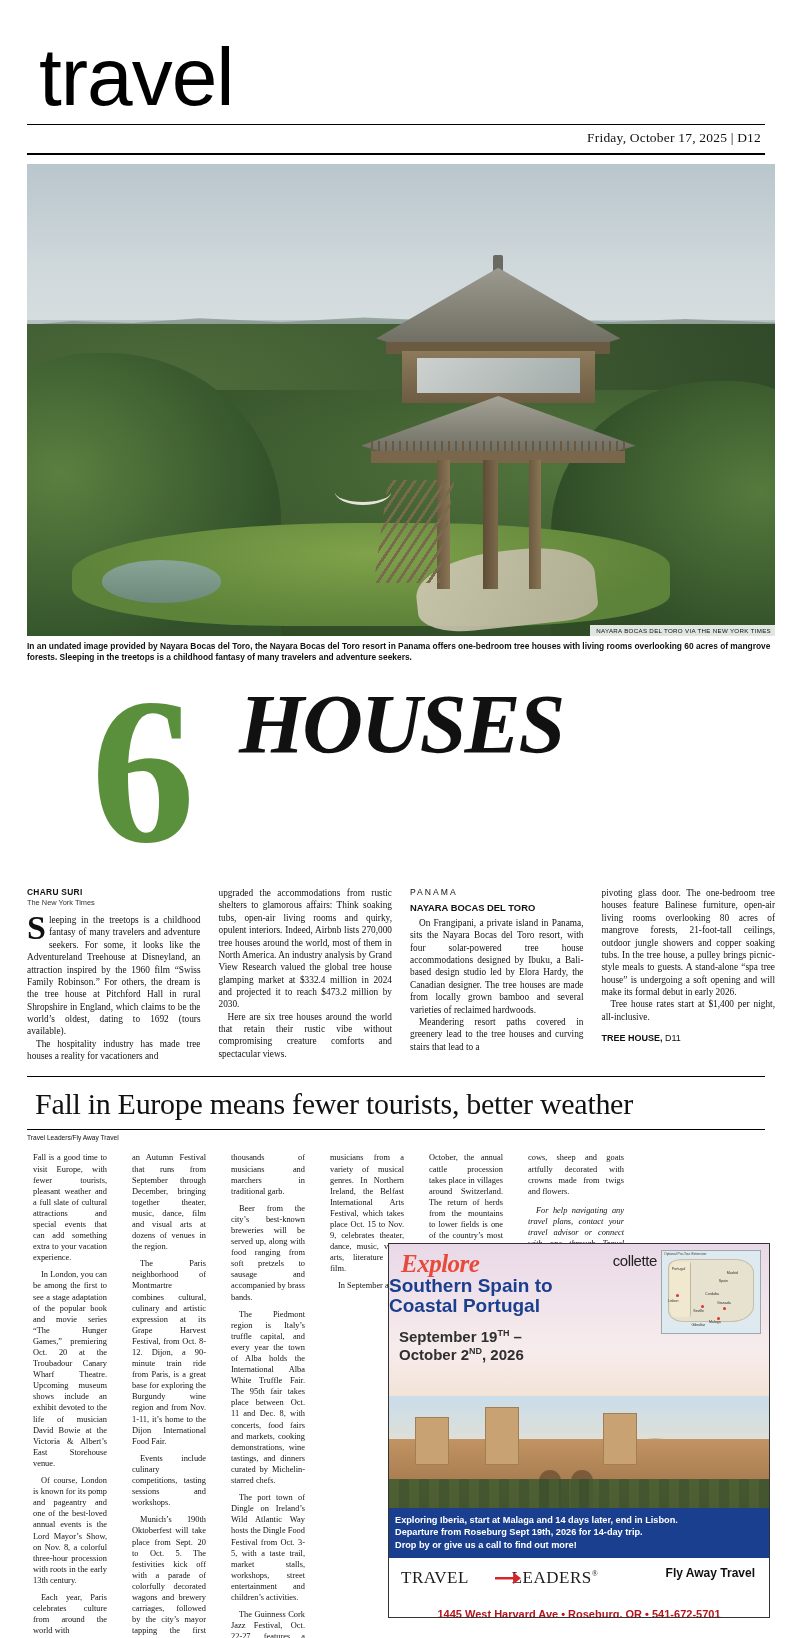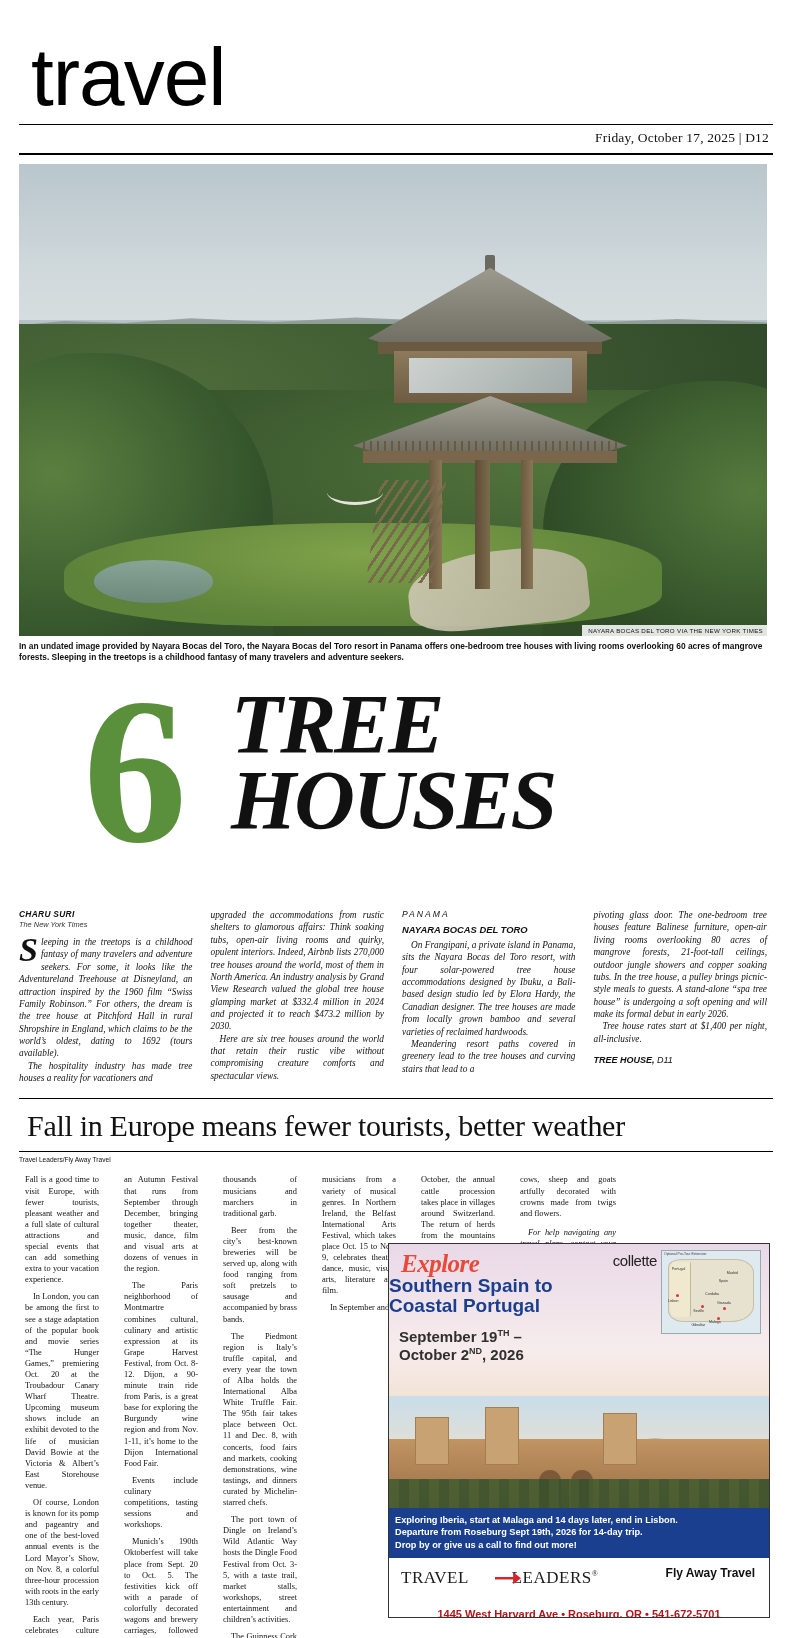--- a/index.html
+++ b/index.html
@@ -5,21 +5,21 @@
   * { box-sizing: border-box; }
   html, body { margin:0; padding:0; }
   body {
     width: 792px;
     height: 1638px;
     background: #ffffff;
     font-family: "Liberation Serif", serif;
     color: #111;
     overflow: hidden;
   }
-  .page { position: relative; width: 792px; height: 1638px; padding: 0 19px; }
+  .page { position: relative; width: 792px; height: 1638px; padding: 0 27px; }
 
   
   .masthead {
     font-family: "Liberation Sans", sans-serif;
     font-weight: 300;
     font-size: 82px;
     line-height: 0.95;
     letter-spacing: -1px;
     padding-top: 38px;
     padding-left: 12px;
@@ -130,21 +130,21 @@
   }
   .hl-sub {
     position: absolute; left: 214px; top: 160px;
     font-family: "Liberation Sans", sans-serif;
     font-weight: 300;
     font-size: 23px;
     letter-spacing: -0.2px;
   }
 
   
-  .story { margin-top: 34px; display: flex; gap: 18px; width: 748px; font-style: italic; }
+  .story { margin-top: 12px; display: flex; gap: 18px; width: 748px; }
   .col { width: 176px; font-size: 9.3px; line-height: 1.33; text-align: justify; }
   .byline { font-family:"Liberation Sans", sans-serif; font-weight:bold; font-size:8.4px; letter-spacing:.3px; }
   .byline-sub { font-family:"Liberation Sans", sans-serif; font-size:7.4px; color:#333; margin-bottom:6px; }
   .col p { margin: 0; text-indent: 9px; }
   .col p.first { text-indent: 0; }
   .dropcap::first-letter {
     float: left;
     font-size: 34px;
     line-height: 27px;
     padding-right: 3px;
@@ -290,21 +290,20 @@
         <div class="hammock"></div>
       </div>
       <div class="hero-credit">NAYARA BOCAS DEL TORO VIA THE NEW YORK TIMES</div>
     </div>
     <div class="hero-caption">In an undated image provided by Nayara Bocas del Toro, the Nayara Bocas del Toro resort in Panama offers one-bedroom tree houses with living rooms overlooking 60 acres of mangrove forests. Sleeping in the treetops is a childhood fantasy of many travelers and adventure seekers.</div>
   </div>
 
   <div class="headline-block">
     <div class="big-six">6</div>
     <div class="hl-main">
-      <div>TREE</div>
       <div>HOUSES</div>
     </div>
   </div>
 
   <div class="story">
 
     <div class="col">
       <div class="byline">CHARU SURI</div>
       <div class="byline-sub">The New York Times</div>
       <p class="first dropcap">Sleeping in the treetops is a childhood fantasy of many travelers and adventure seekers. For some, it looks like the Adventureland Treehouse at Disneyland, an attraction inspired by the 1960 film “Swiss Family Robinson.” For others, the dream is the tree house at Pitchford Hall in rural Shropshire in England, which claims to be the world’s oldest, dating to 1692 (tours available).</p>

